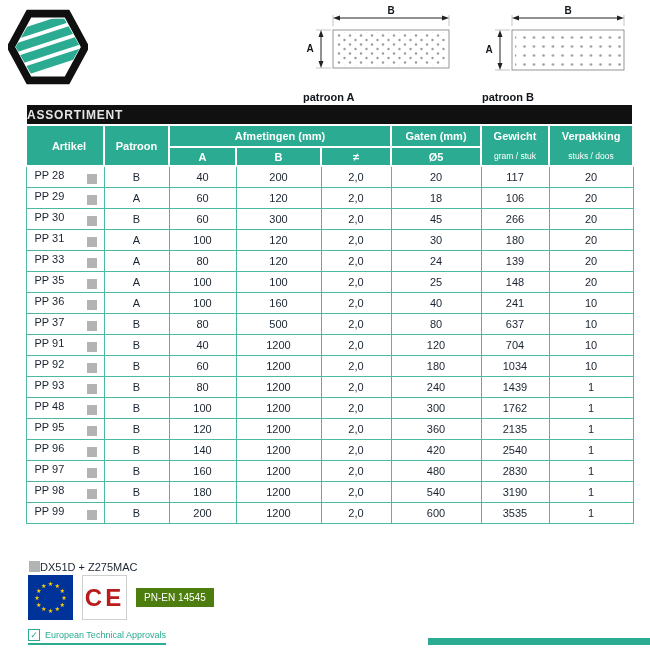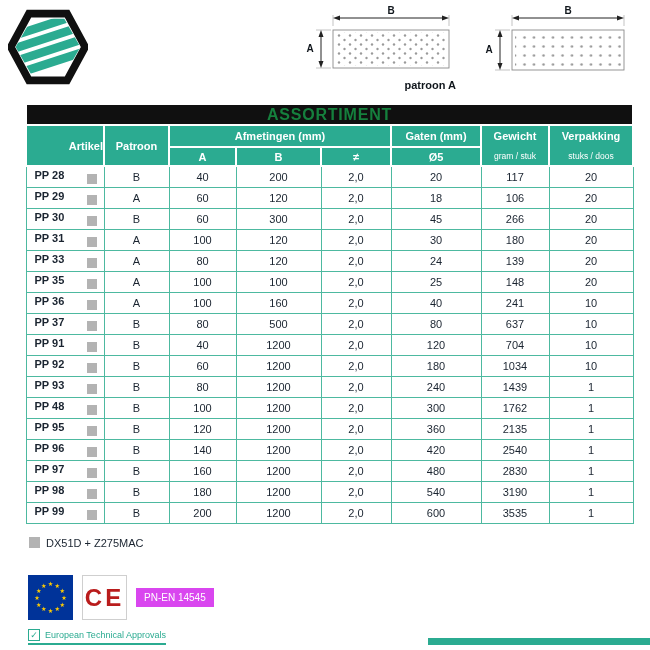--- a/index.html
+++ b/index.html
@@ -6,50 +6,50 @@
   html,body { width: 650px; height: 650px; background: #fff; }
   body { font-family: "Liberation Sans", sans-serif; color: #1a2430; }
   .page { position: relative; width: 650px; height: 650px; background: #fff; overflow: hidden; }
 
   
   .logo { position: absolute; left: 8px; top: 5px; width: 80px; height: 84px; }
 
   
   .diagrams { position: absolute; left: 303px; top: 6px; display: flex; gap: 26px; }
   .diagram { width: 153px; }
-  .diagram-label { text-align: right; font-size: 11px; font-weight: bold; color: #10161c; margin-top: 1px; }
+  .diagram-label { text-align: left; font-size: 11px; font-weight: bold; color: #10161c; margin-top: 13px; }
 
   
   .table-wrap { position: absolute; left: 25px; top: 103px; width: 607px; }
   .assort-table { border-collapse: collapse; table-layout: fixed; width: 607px; }
   .assort-table th, .assort-table td { overflow: hidden; white-space: nowrap; }
-  .title-row th { background: #101010; color: #15803d; font-size: 16px; font-weight: bold;
-                  letter-spacing: .8px; height: 21px; text-align: center; border: 2px solid #fff; }
+  .title-row th { background: #101010; color: #e5e5e5; font-size: 12px; font-weight: bold;
+                  letter-spacing: .8px; height: 21px; text-align: left; border: 2px solid #fff; }
   th.hcell { background: #2bab91; color: #fff; border: 2px solid #fff; font-size: 11px;
              font-weight: bold; text-align: center; vertical-align: middle; height: 22px; }
-  th.h-artikel { text-align: right; padding-left: 8px; }
+  th.h-artikel { text-align: center; padding-left: 8px; }
   th.sub-h { height: 19px; font-size: 11px; }
   th .sub { font-size: 8.5px; font-weight: normal; margin-top: 9px; }
   tbody td { border: 1px solid #4db9a0; height: 21px; font-size: 11px; text-align: center;
              color: #1a2430; background: #fff; }
   td.cell-artikel { text-align: left; padding: 0 7px 0 8px; }
-  td.cell-artikel span[data-name="artikel-label"] { font-weight: bold; }
+  td.cell-artikel span[data-name="artikel-label"] { font-weight: normal; }
   .mat-square { float: right; width: 10px; height: 10px; background: #b3b3b3; margin-top: 5px; }
 
   
-  .legend { position: absolute; left: 29px; top: 537px; display: flex; align-items: flex-start; gap: 6px; }
+  .legend { position: absolute; left: 29px; top: 561px; display: flex; align-items: flex-start; }
   .legend .mat-square-lg { width: 11px; height: 11px; background: #b3b3b3; }
   .legend .legend-text { font-size: 11px; color: #1a2430; }
 
   
   .badges { position: absolute; left: 28px; top: 575px; display: flex; align-items: center; gap: 9px; }
   .eu-flag { width: 45px; height: 45px; }
   .ce-badge { width: 45px; height: 45px; border: 1px solid #cfcfcf; display: flex; align-items: center;
               justify-content: center; font-size: 24px; font-weight: bold; letter-spacing: 3px; color: #b91c1c; }
-  .standard-badge { background: #d946ef; color: #fff; font-size: 10px; padding: 4px 8px; }
+  .standard-badge { background: #4d7c0f; color: #fff; font-size: 10px; padding: 4px 8px; }
 
   .eta { position: absolute; left: 28px; top: 629px; display: inline-flex; align-items: center; gap: 5px;
          border-bottom: 2px solid #2bab91; padding-bottom: 2px; }
   .eta-check { width: 12px; height: 12px; border: 1.5px solid #2bab91; color: #2bab91; font-size: 9px;
                line-height: 9px; display: flex; align-items: center; justify-content: center; background: #fff; }
   .eta-text { color: #2bab91; font-size: 9px; font-weight: normal; }
 
   .footer-bar { position: absolute; right: 0; bottom: 5px; width: 222px; height: 7px; background: #2bab91; }
 </style>
 </head>
@@ -127,20 +127,21 @@
         <text x="86" y="8" text-anchor="middle" font-size="10" font-weight="bold" fill="#10161c" data-name="dim-b-label">B</text>
 
         <line x1="18" y1="28" x2="18" y2="60" stroke="#222222" stroke-width="1"></line>
         <polygon points="18,24 15.5,31 20.5,31" fill="#222222"></polygon>
         <polygon points="18,64 15.5,57 20.5,57" fill="#222222"></polygon>
         <text x="7" y="47" text-anchor="middle" font-size="10" font-weight="bold" fill="#10161c" data-name="dim-a-label">A</text>
 
         <rect x="30" y="24" width="112" height="40" fill="#ffffff" stroke="#8a8a8a" stroke-width="0.9"></rect>
         <rect x="33" y="26" width="106" height="36" fill="url(#holesB)" stroke="none"></rect>
       </svg>
+      <div class="diagram-label" data-name="diagram-b-label">patroon B</div>
     </div>
 
   </div>
 
   <div class="table-wrap" data-name="assortiment-section">
     <table class="assort-table" data-name="assortiment-table">
       <colgroup>
         <col style="width:78px">
           <col style="width:65px">
           <col style="width:67px">

